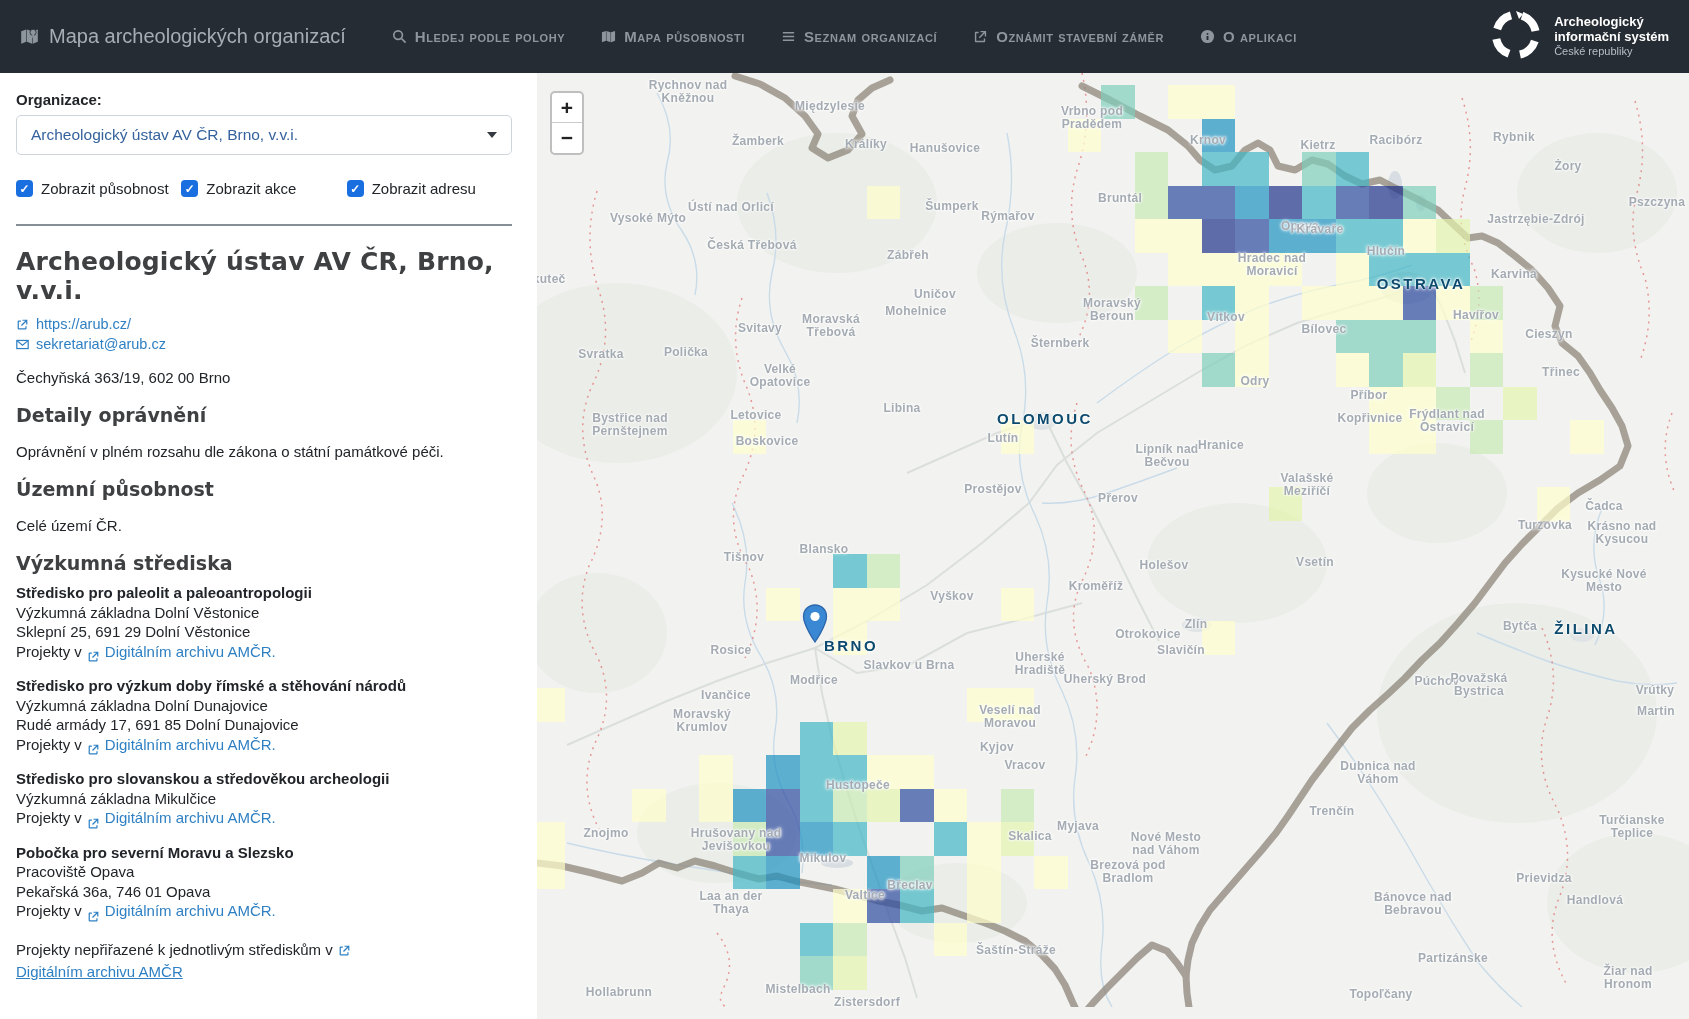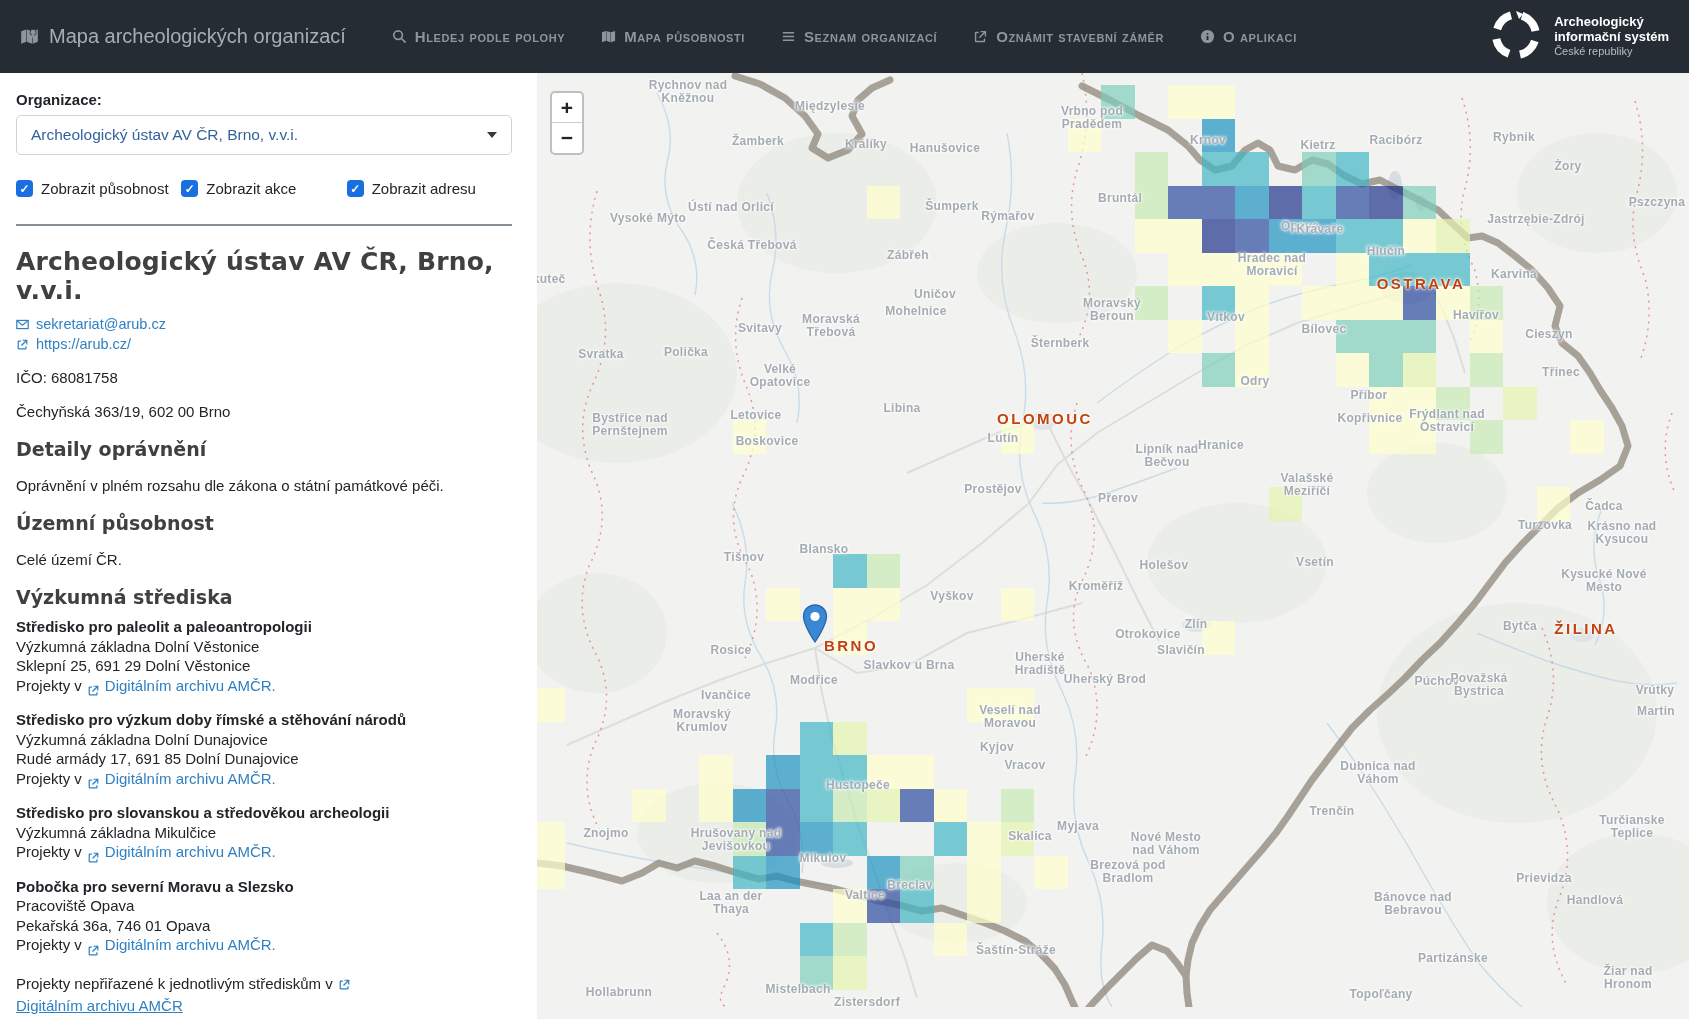--- a/index.html
+++ b/index.html
@@ -39,21 +39,21 @@
   .icon13{width:13px;height:13px;color:#2f80c3;flex:0 0 auto;display:inline-block;vertical-align:-1px;}
   .unassigned{font-size:15px;margin:20px 0 0;display:flex;align-items:center;gap:5px;flex-wrap:wrap;}
   .unassigned a{color:#2f80c3;text-decoration:underline;font-weight:400;}
   
   .map{position:relative;flex:1;background:#f2f3f0;overflow:hidden;}
   .map svg.base{position:absolute;left:0;top:0;}
   .cell{position:absolute;opacity:.7;}
   .mlabel{position:absolute;transform:translate(-50%,-50%);white-space:pre;text-align:center;
     font-size:12px;line-height:13px;font-weight:700;color:#a4abb3;letter-spacing:.3px;
     text-shadow:0 0 2px #fff,0 0 3px #fff,0 0 4px #fff;}
-  .mcity{font-size:15px;letter-spacing:2.5px;color:#c2410c;}
+  .mcity{font-size:15px;letter-spacing:2.5px;color:#0c4a6e;}
   .zoomctl{position:absolute;left:13px;top:18px;width:30px;border:2px solid rgba(0,0,0,.25);border-radius:5px;
     background:#fff;overflow:hidden;}
   .zoomctl .zbtn{width:30px;height:30px;display:flex;align-items:center;justify-content:center;font-size:21px;
     font-weight:700;color:#222;cursor:pointer;box-sizing:border-box;}
   .zoomctl .zbtn:first-child{border-bottom:1px solid #ccc;}
   .pin{position:absolute;}
 </style>
 </head>
 <body>
 
@@ -151,34 +151,33 @@
           <span>Zobrazit akce</span>
         </label>
         <label class="check">
           <span class="box">✓</span>
           <span>Zobrazit adresu</span>
         </label>
       </div>
     <hr class="divider">
     <h1 class="org-title">Archeologický ústav AV ČR, Brno, v.v.i.</h1>
     <div class="linkline">
+      <span class="icon13"><svg width="13" height="13" viewBox="0 0 16 16" fill="currentColor">
+            <path d="M6 3H3a1 1 0 0 0-1 1v9a1 1 0 0 0 1 1h9a1 1 0 0 0 1-1v-3h-1.5v2.5h-8v-8H6z"></path>
+            <path d="M8 2h6v6h-1.5V4.6L7.3 9.8 6.2 8.7 11.4 3.5H8z"></path>
+          </svg></span>
+      <a>https://arub.cz/</a>
+    </div>
+    <div class="linkline">
       <span class="icon13"><svg width="13" height="13" viewBox="0 0 16 16">
             <rect x="1" y="3" width="14" height="10" fill="none" stroke="currentColor" stroke-width="1.5"></rect>
             <path d="M1.5 3.5 8 9l6.5-5.5" fill="none" stroke="currentColor" stroke-width="1.5"></path>
           </svg></span>
       <a>sekretariat@arub.cz</a>
     </div>
-    <div class="linkline">
-      <span class="icon13"><svg width="13" height="13" viewBox="0 0 16 16" fill="currentColor">
-            <path d="M6 3H3a1 1 0 0 0-1 1v9a1 1 0 0 0 1 1h9a1 1 0 0 0 1-1v-3h-1.5v2.5h-8v-8H6z"></path>
-            <path d="M8 2h6v6h-1.5V4.6L7.3 9.8 6.2 8.7 11.4 3.5H8z"></path>
-          </svg></span>
-      <a>https://arub.cz/</a>
-    </div>
-    <div class="meta">IČO: 68081758</div>
     <div class="meta">Čechyňská 363/19, 602 00 Brno</div>
     <h2 class="sec">Detaily oprávnění</h2>
     <div class="meta">Oprávnění v plném rozsahu dle zákona o státní památkové péči.</div>
     <h2 class="sec">Územní působnost</h2>
     <div class="meta">Celé území ČR.</div>
     <h2 class="sec">Výzkumná střediska</h2>
     <div id="centers">
         <div class="center"><b>Středisko pro paleolit a paleoantropologii</b><div>Výzkumná základna Dolní Věstonice</div><div>Sklepní 25, 691 29 Dolní Věstonice</div><div class="proj">
             <span>Projekty v</span>
             <span class="icon13"><svg width="13" height="13" viewBox="0 0 16 16" fill="currentColor">

